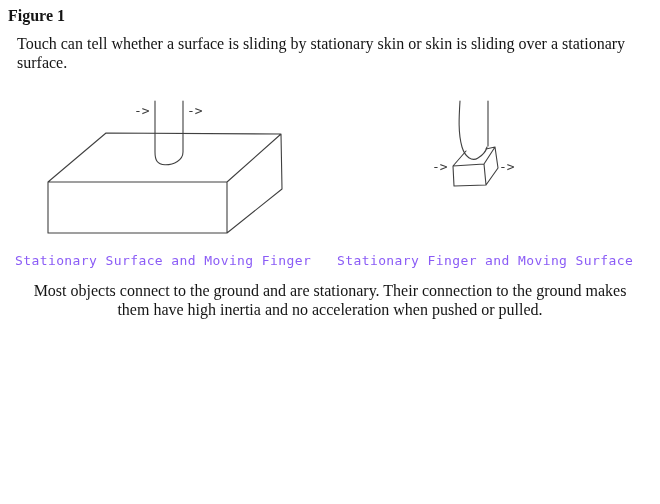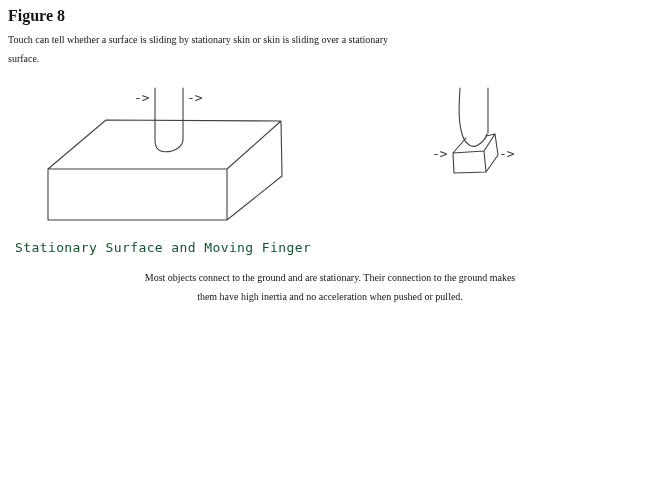--- a/index.html
+++ b/index.html
@@ -7,53 +7,53 @@
     width:660px; height:504px; overflow:hidden;
     font-family:"Liberation Serif", serif;
     color:#141414;
   }
   .page { padding:6px 8px 0 8px; position:relative; }
   .fig-title {
     font-size:16px; font-weight:bold; line-height:19px;
     margin:0 0 5px 0;
   }
   .body-text {
-    font-size:10px; line-height:19px; margin:0;
+    font-size:16px; line-height:19px; margin:9px;
     white-space:pre-line;
   }
   .figure-area { position:relative; height:172px; }
   .diagram { position:absolute; }
   .diagram-left  { left:30px; top:17px; }
   .diagram-right { left:420px; top:16px; }
   .diagram path {
     fill:none; stroke:#404040; stroke-width:1.1;
     stroke-linejoin:round; stroke-linecap:round;
   }
   .svg-arrow {
     font-family:"DejaVu Sans Mono", monospace;
     font-size:13px; fill:#3a3a3a;
   }
   .captions {
     position:relative; height:16px;
     font-family:"DejaVu Sans Mono", monospace;
     font-size:13px; line-height:16px; letter-spacing:0.4px;
-    color:#14532d;
+    color:#8b5cf6;
   }
   .caption { position:absolute; top:0; white-space:nowrap; }
   .caption-left  { left:7px; }
   .caption-right { left:329px; }
   .para       { margin-top:5px; }
   .para-first { margin-top:12px;text-align:center; }
 </style>
 </head>
 <body>
 
 <div class="page">
 
-  <div class="fig-title">Figure 8</div>
+  <div class="fig-title">Figure 1</div>
 
   <p class="body-text">Touch can tell whether a surface is sliding by stationary skin or skin is sliding over a stationary
 surface.</p>
 
   <div class="figure-area">
 
     <svg class="diagram diagram-left" width="250" height="140" viewBox="0 0 250 140">
       <text class="svg-arrow" x="96" y="17">-&gt;</text>
       <text class="svg-arrow" x="149" y="17">-&gt;</text>
       <path d="M10,84 L68,35 L243,36 L189,84 Z
@@ -70,20 +70,21 @@
                M58,52 L67,50
                M56,67 L67,50 L70,71 L58,88"></path>
       <path d="M32,4 C31,20 30,36 34,50 C37,60 44,65 50,61 C55,58 58,54 59,50
                M60,4 L60,49"></path>
     </svg>
 
   </div>
 
   <div class="captions">
     <span class="caption caption-left">Stationary Surface and Moving Finger</span>
+    <span class="caption caption-right">Stationary Finger and Moving Surface</span>
   </div>
 
   <p class="body-text para para-first">Most objects connect to the ground and are stationary. Their connection to the ground makes
 them have high inertia and no acceleration when pushed or pulled.</p>
 
 
 
 
 </div>
 

